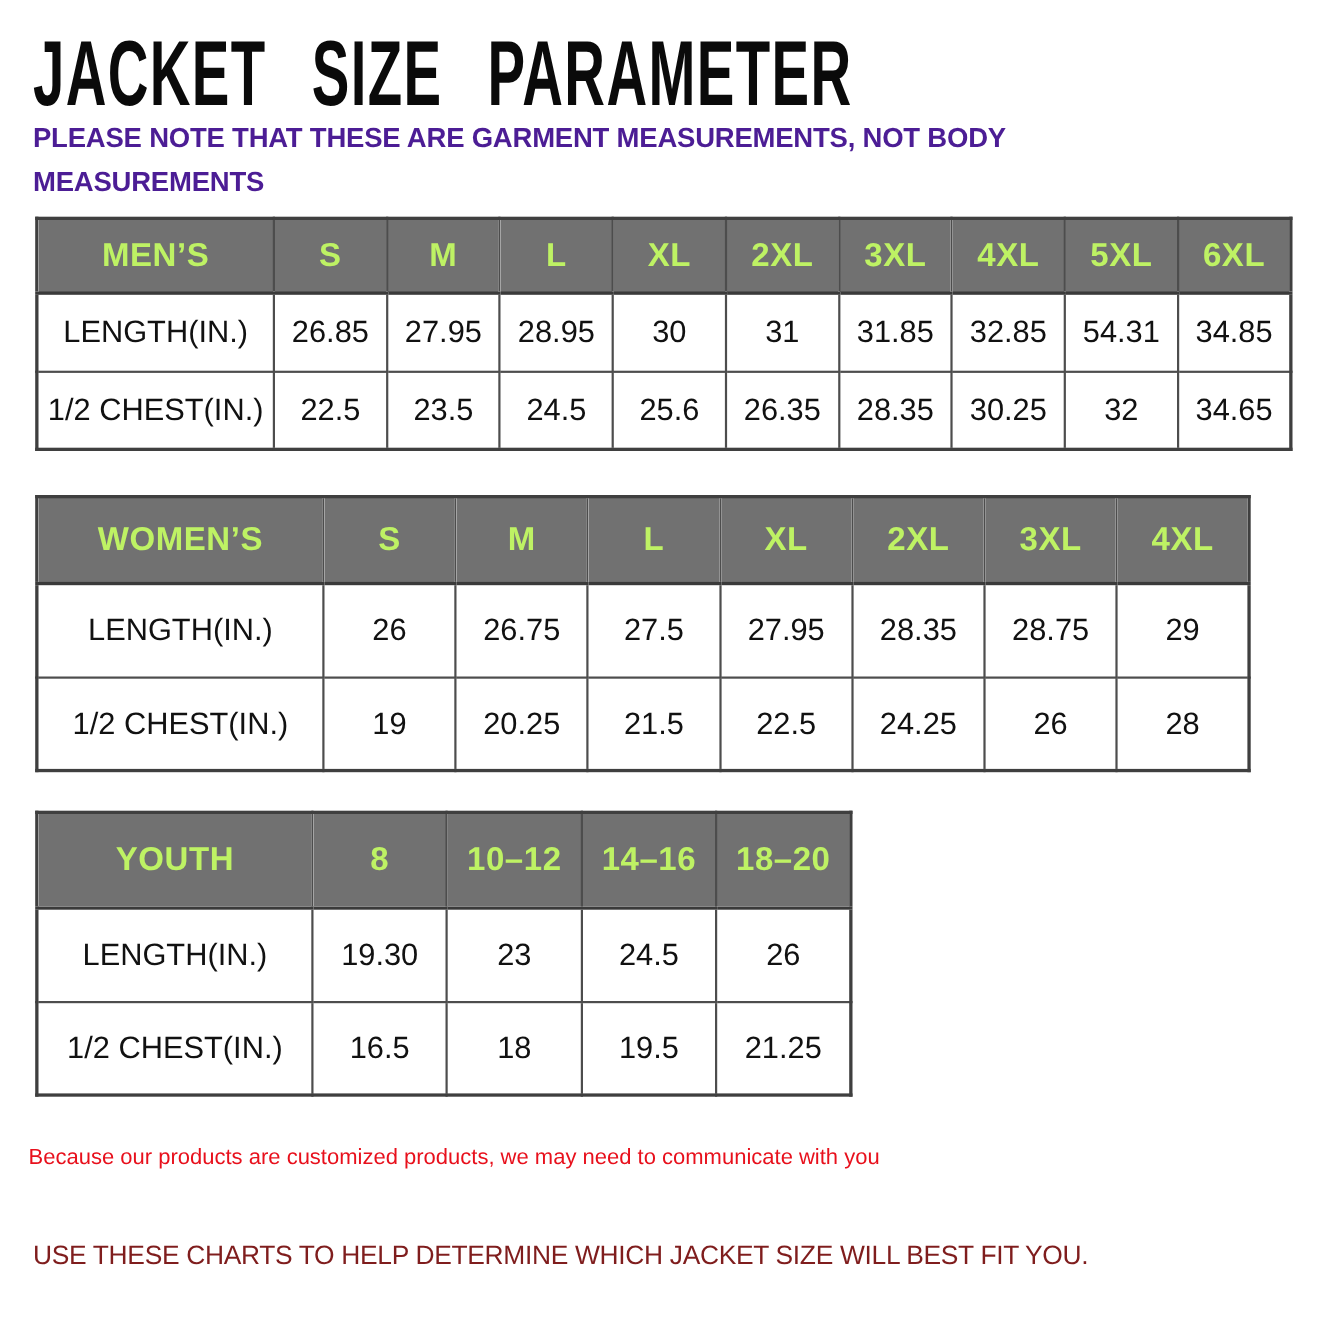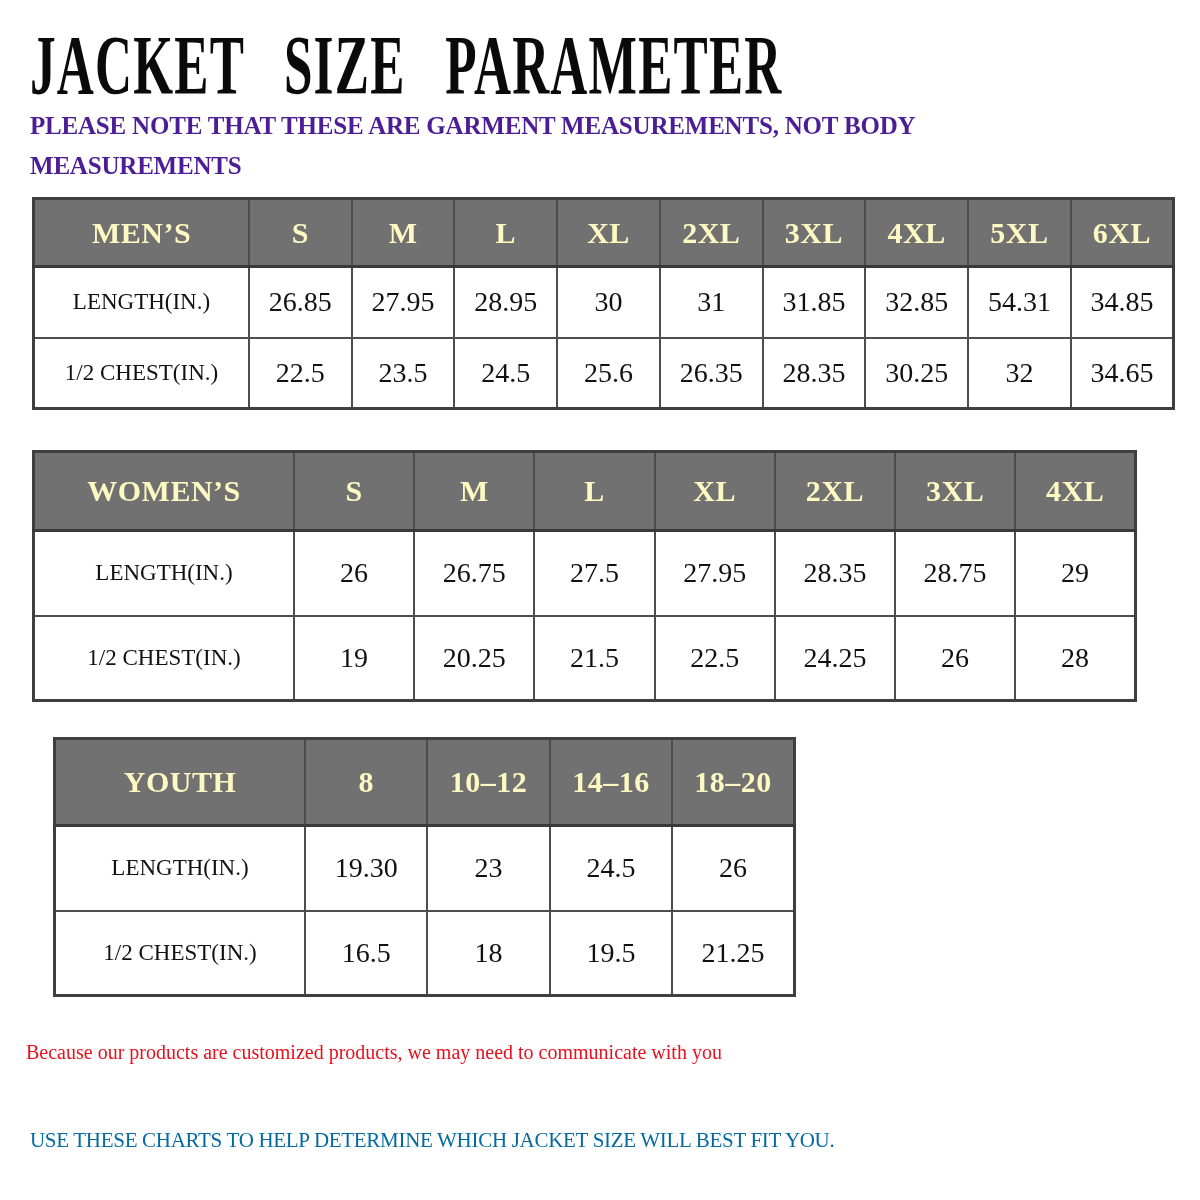--- a/index.html
+++ b/index.html
@@ -1,21 +1,21 @@
 <!DOCTYPE html>
 <html><head>
 <meta charset="utf-8">
 <style>
   html,body{margin:0;padding:0;background:#ffffff;}
   .page{
     position:relative;
     width:1200px;height:1200px;
     background:#ffffff;
     overflow:hidden;
-    font-family:Liberation Serif, serif;
+    font-family:Liberation Sans, sans-serif;
   }
   
   #title{
     position:absolute;left:30px;top:24px;
     margin:0;white-space:nowrap;
   }
   #title .title-inner{
     display:inline-block;
     font-size:84px;line-height:1;font-weight:700;
     color:#0a0a0a;
@@ -26,59 +26,59 @@
   #note{
     position:absolute;left:30px;top:106px;
     color:#4c1d95;font-size:25px;font-weight:700;
     line-height:40px;letter-spacing:-0.2px;
     white-space:nowrap;
   }
   
   .table-host{position:absolute;left:32px;}
   #table-host-0{top:197px;}
   #table-host-1{top:450px;}
-  #table-host-2{top:737px;margin-left:21px;}
+  #table-host-2{top:737px;}
   table.t{
     border-collapse:collapse;table-layout:fixed;
     background:#ffffff;
     border:3px solid #3f3f3f;
   }
   table.t th,table.t td{
     border:2px solid #4d4d4d;
     text-align:center;vertical-align:middle;
     padding:0;overflow:hidden;
   }
   table.t thead th{
-    background:#717171;color:#fef9c3;
+    background:#717171;color:#bef264;
     font-size:30px;font-weight:700;letter-spacing:0.5px;
     border-bottom:3px solid #3a3a3a;
   }
   table.t tbody td{color:#111111;font-size:28px;font-weight:400;}
-  table.t tbody td.row-label{font-size:23px;text-align:center;}
+  table.t tbody td.row-label{font-size:28px;text-align:center;}
   .t-mens{width:1143px;}
   .t-mens  .name-col{width:213px;}
   .t-mens  thead tr{height:68px;}
   .t-mens  tbody tr{height:71px;}
   .t-womens{width:1105px;}
   .t-womens .name-col{width:258px;}
   .t-womens thead tr{height:79px;}
   .t-womens tbody tr{height:85px;}
   .t-youth{width:743px;}
   .t-youth .name-col{width:248px;}
   .t-youth thead tr{height:87px;}
   .t-youth tbody tr{height:85px;}
   
   #para{
     position:absolute;left:26px;top:1030px;
     color:#e8101c;font-size:20px;font-weight:400;
     line-height:45px;white-space:nowrap;
   }
   #cta{
     position:absolute;left:30px;top:1128px;
-    color:#0369a1;font-size:21px;font-weight:400;
+    color:#7f1d1d;font-size:24px;font-weight:400;
     letter-spacing:-0.3px;white-space:nowrap;
   }
 </style>
 </head>
 <body>
 
 <div class="page">
 
   <h1 id="title"><span class="title-inner">JACKET SIZE PARAMETER</span></h1>
 

